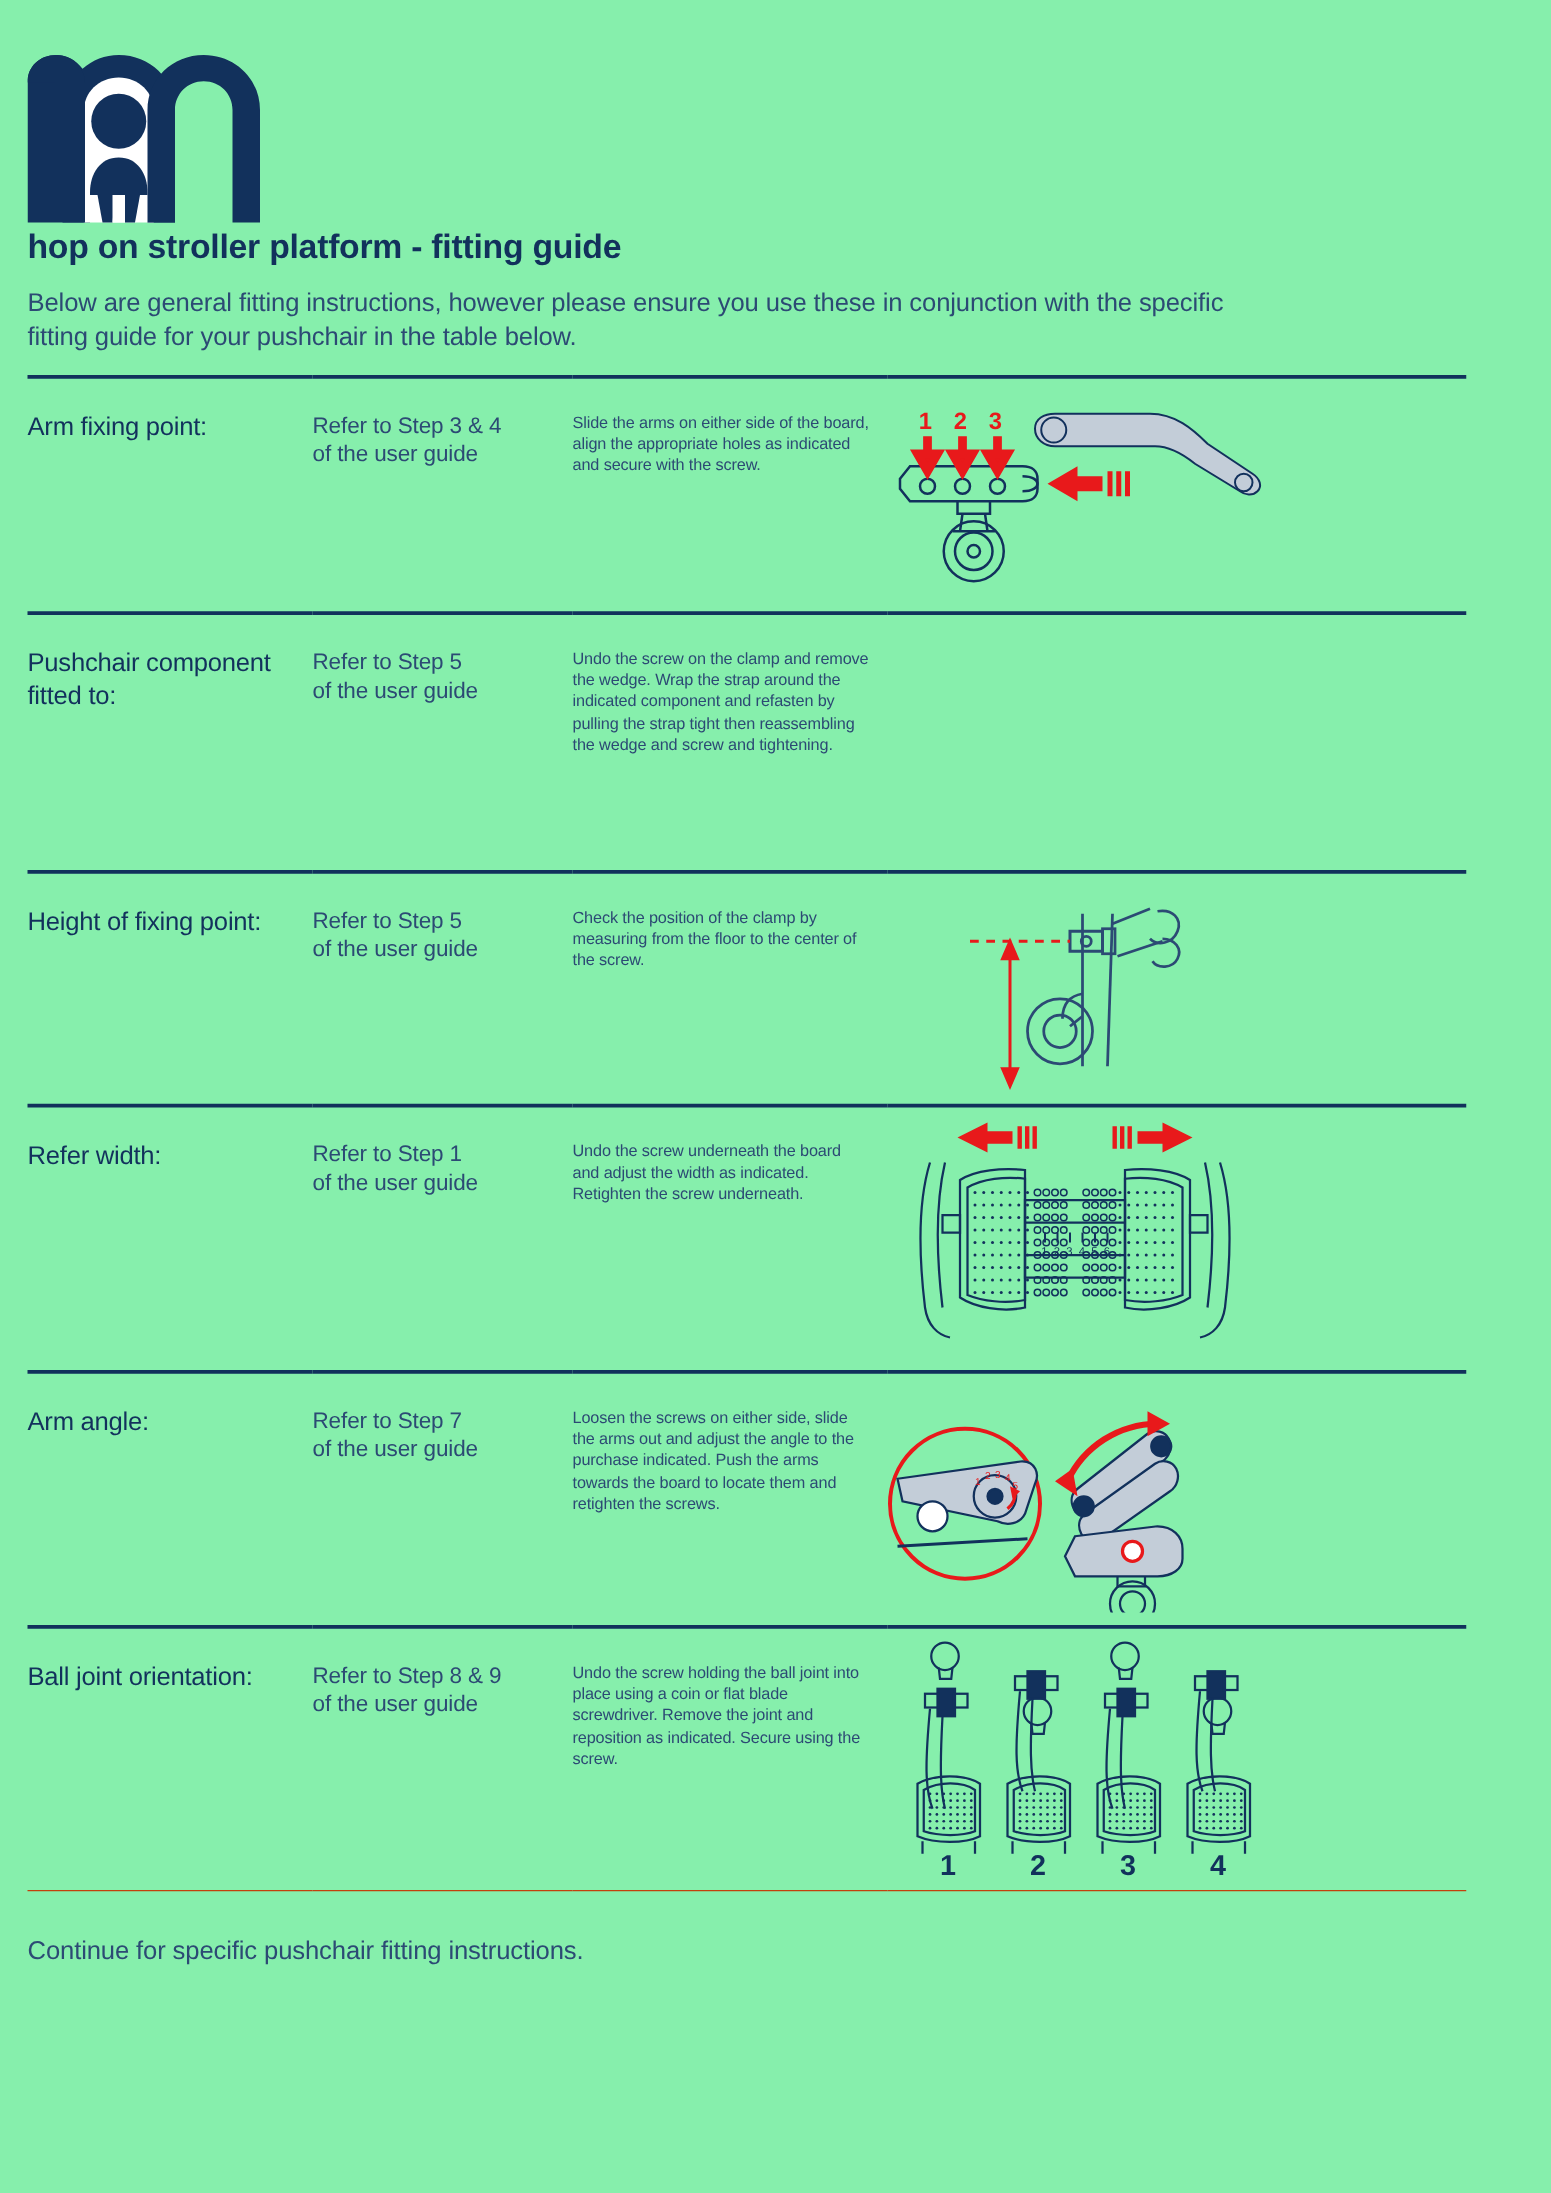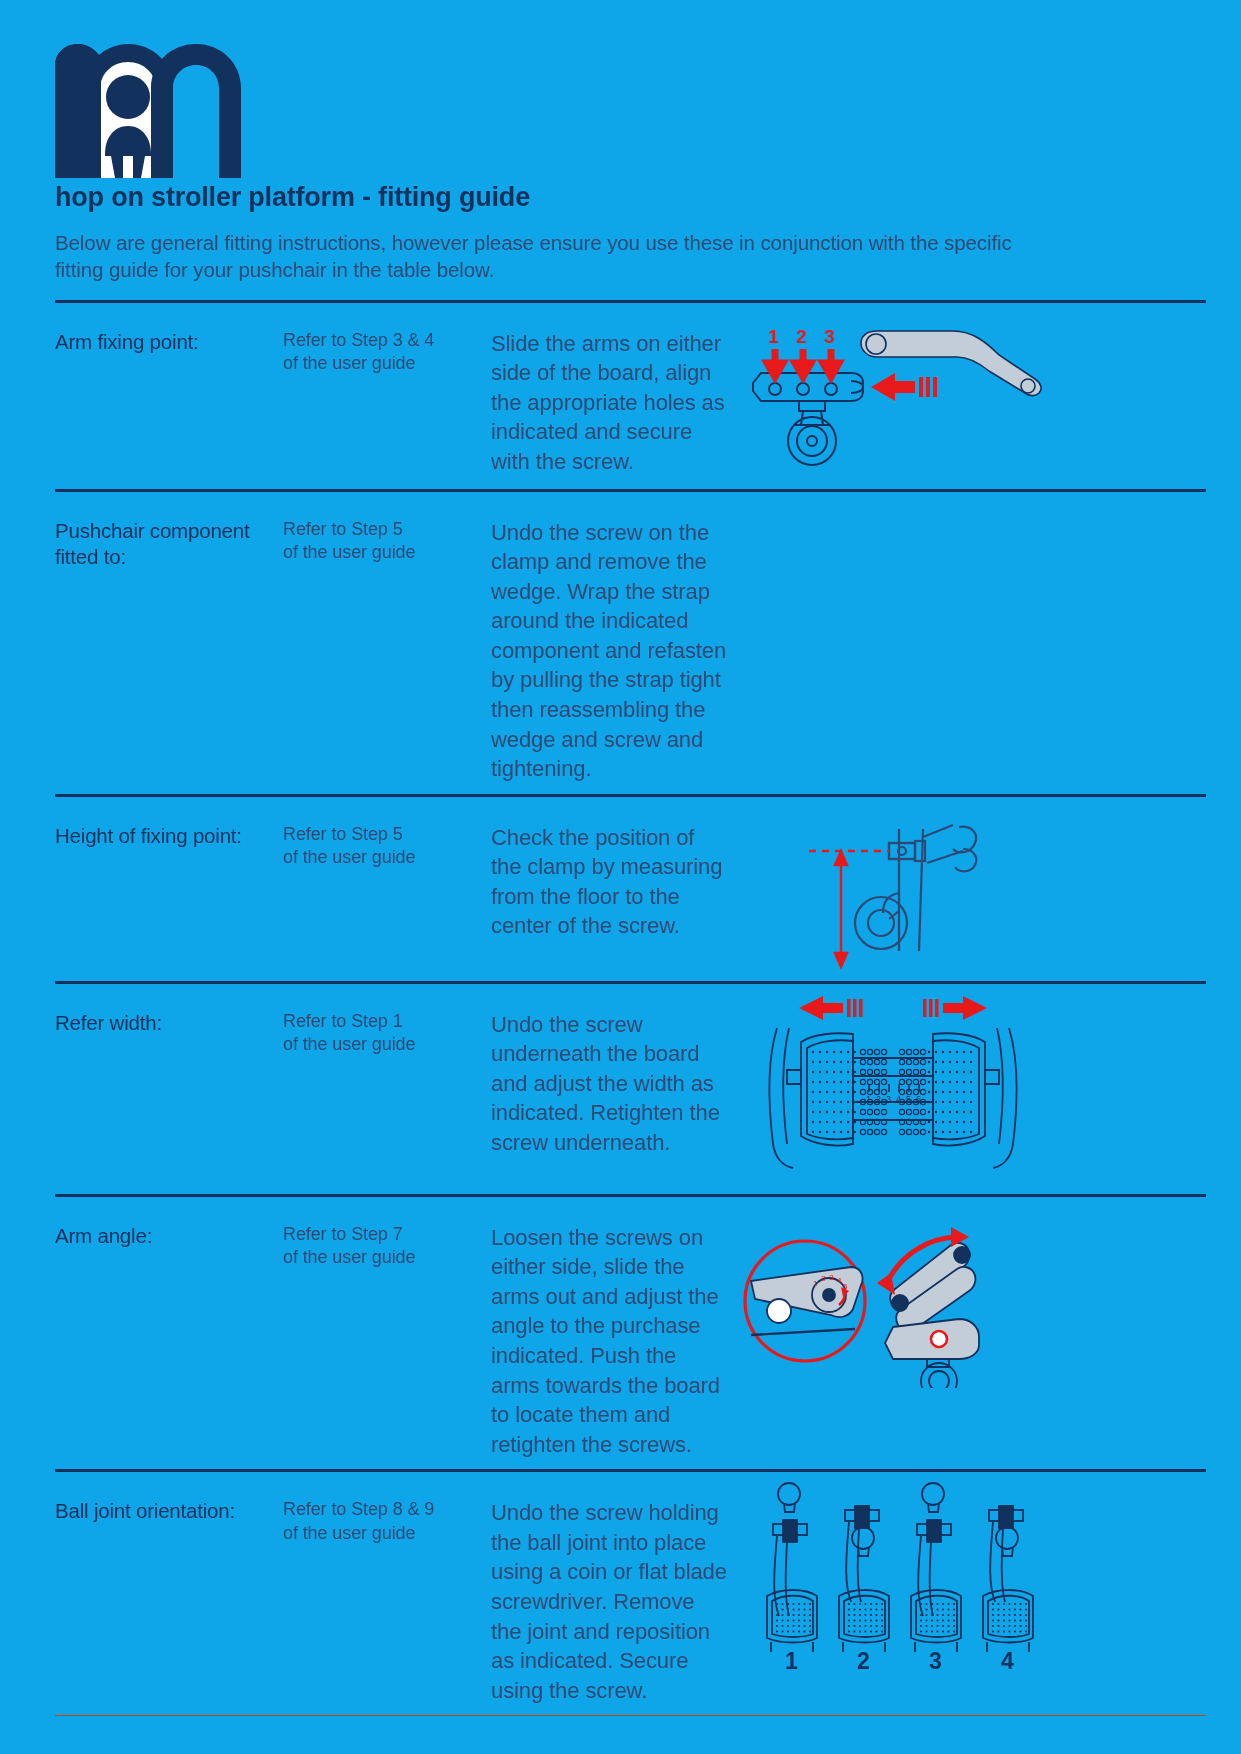--- a/index.html
+++ b/index.html
@@ -8,22 +8,22 @@
     width: 1241px;
     height: 1754px;
     background: #ffffff;
     font-family: "Liberation Sans", sans-serif;
   }
 
   .page {
     position: relative;
     width: 1241px;
     height: 1754px;
-    background: #0ea5e9;
-    padding: 0 55px;
+    background: #86efac;
+    padding: 0 22px;
   }
 
   
   .logo-wrap {
     padding-top: 44px;
     padding-left: 0px;
     height: 176px;
   }
 
   
@@ -70,21 +70,21 @@
     line-height: 1.28;
     letter-spacing: -0.2px;
   }
   .row-step {
     font-size: 18px;
     color: #2c4a74;
     line-height: 1.31;
     letter-spacing: -0.1px;
   }
   .row-desc {
-    font-size: 22px;
+    font-size: 13px;
     color: #2c4a74;
     line-height: 1.345;
     letter-spacing: -0.1px;
   }
 
   .illus-box { position: relative; width: 100%; }
 
   
   .footer-note {
     margin-top: 36px;
@@ -831,14 +831,15 @@
                   <text class="bj-num" x="258" y="193">4</text>
                 </g>
           </svg>
         </div>
       </td>
     </tr>
 
     </tbody>
   </table>
 
+  <div class="footer-note">Continue for specific pushchair fitting instructions.</div>
 
 </div>
 
 </body></html>

